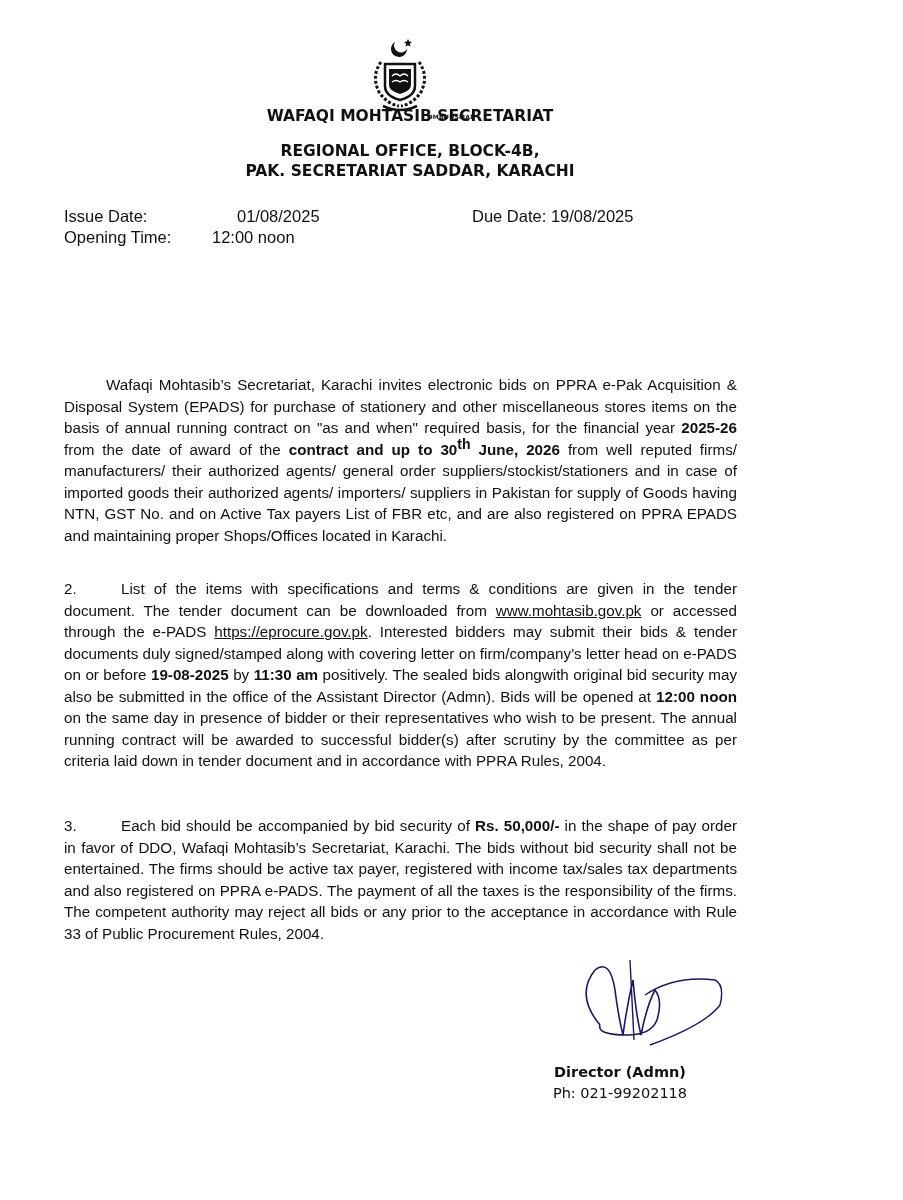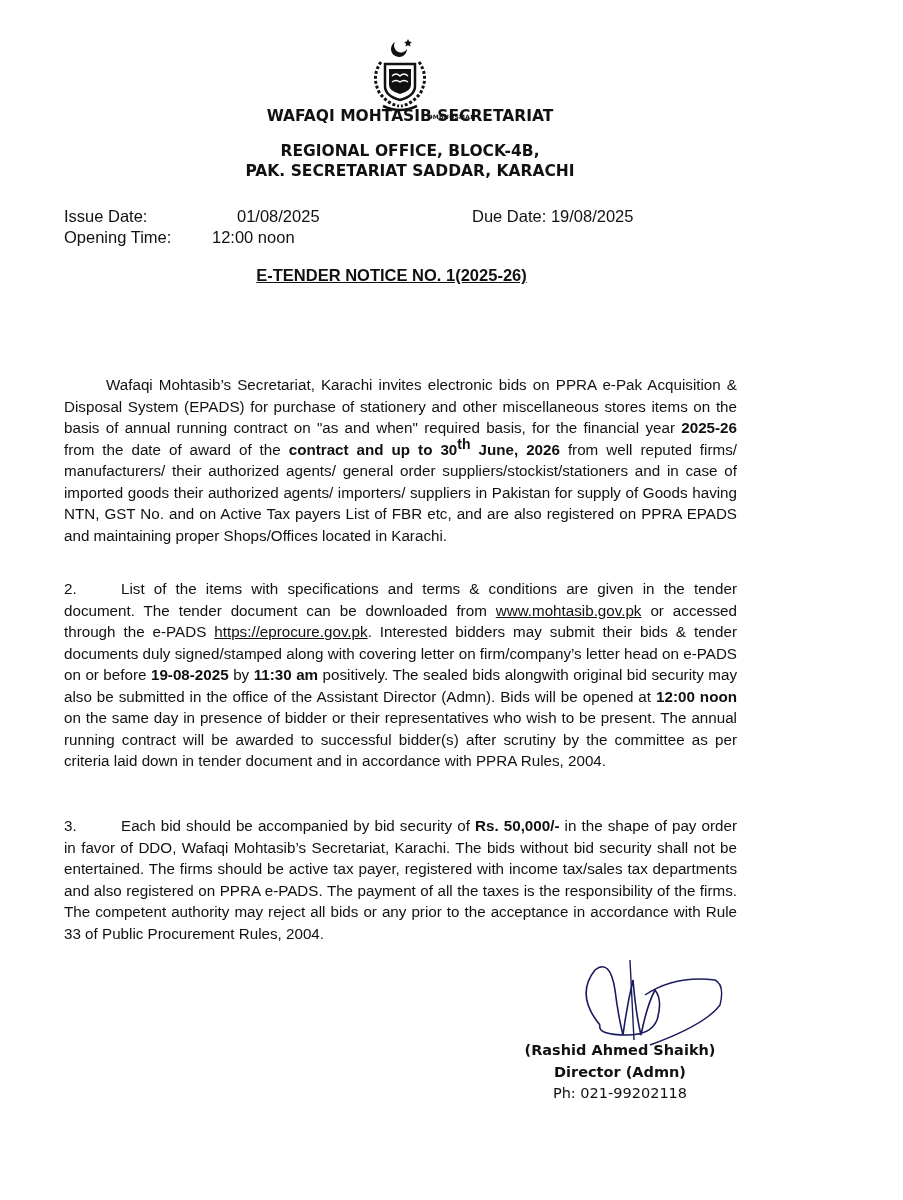--- a/index.html
+++ b/index.html
@@ -74,31 +74,29 @@
 
   <div class="meta m-issue-l">Issue Date:</div>
   <div class="meta m-issue-v">01/08/2025</div>
   <div class="meta m-open-l">Opening Time:</div>
   <div class="meta m-open-v">12:00 noon</div>
   <div class="meta m-due">
     <span>Due Date:</span>
     <span>19/08/2025</span>
   </div>
 
-  <div class="notice-title">E-TENDER NOTICE NO. 1(2025-26)</div>
 
 
   <div class="para p1"><span>Wafaqi Mohtasib’s Secretariat, Karachi invites electronic bids on PPRA e-Pak Acquisition &amp; Disposal System (EPADS) for purchase of stationery and other miscellaneous stores items on the basis of annual running contract on "as and when" required basis, for the financial year </span><b>2025-26</b><span> from the date of award of the </span><b>contract and up to 30</b><sup><b>th</b></sup><b> June, 2026</b><span> from well reputed firms/ manufacturers/ their authorized agents/ general order suppliers/stockist/stationers and in case of imported goods their authorized agents/ importers/ suppliers in Pakistan for supply of Goods having NTN, GST No. and on Active Tax payers List of FBR etc, and are also registered on PPRA EPADS and maintaining proper Shops/Offices located in Karachi.</span></div>
 
   <div class="para p2"><span class="num">2.</span><span>List of the items with specifications and terms &amp; conditions are given in the tender document. The tender document can be downloaded from </span><a>www.mohtasib.gov.pk</a><span> or accessed through the e-PADS </span><a>https://eprocure.gov.pk</a><span>. Interested bidders may submit their bids &amp; tender documents duly signed/stamped along with covering letter on firm/company’s letter head on e-PADS on or before </span><b>19-08-2025</b><span> by </span><b>11:30 am</b><span> positively. The sealed bids alongwith original bid security may also be submitted in the office of the Assistant Director (Admn). Bids will be opened at </span><b>12:00 noon</b><span> on the same day in presence of bidder or their representatives who wish to be present. The annual running contract will be awarded to successful bidder(s) after scrutiny by the committee as per criteria laid down in tender document and in accordance with PPRA Rules, 2004.</span></div>
 
   <div class="para p3"><span class="num">3.</span><span>Each bid should be accompanied by bid security of </span><b>Rs. 50,000/-</b><span> in the shape of pay order in favor of DDO, Wafaqi Mohtasib’s Secretariat, Karachi. The bids without bid security shall not be entertained. The firms should be active tax payer, registered with income tax/sales tax departments and also registered on PPRA e-PADS. The payment of all the taxes is the responsibility of the firms. The competent authority may reject all bids or any prior to the acceptance in accordance with Rule 33 of Public Procurement Rules, 2004.</span></div>
 
   <svg class="signature" viewBox="0 0 170 100">
     <path d="M40 70 q-25 -30 -5 -55 q15 -12 20 20 q3 25 8 45 q4 -30 10 -55 q3 35 8 55 q6 -30 14 -45 q8 10 2 30 q-6 15 -30 15 q-30 0 -27 -10" fill="none" stroke="#1a1a5e" stroke-width="1.6"></path>
     <path d="M70 5 l4 80 M85 40 q30 -20 70 -15 q10 5 5 25 q-15 20 -70 40" fill="none" stroke="#1a1a5e" stroke-width="1.4"></path>
   </svg>
 
-  <div class="sig-name">(Rashid Ahmed Shaikh)</div>
   <div class="sig-name sig-title">Director (Admn)</div>
   <div class="sig-name sig-phone">Ph: 021-99202118</div>
 
 </div>
 
 </body></html>

